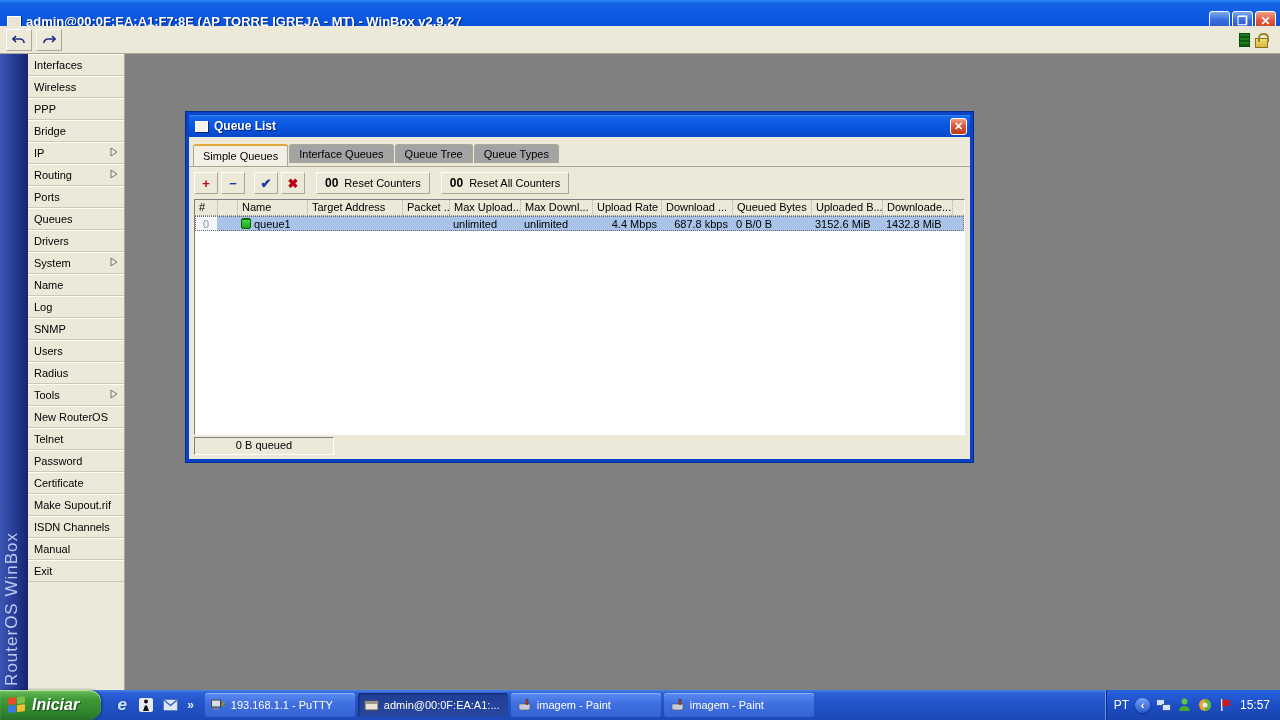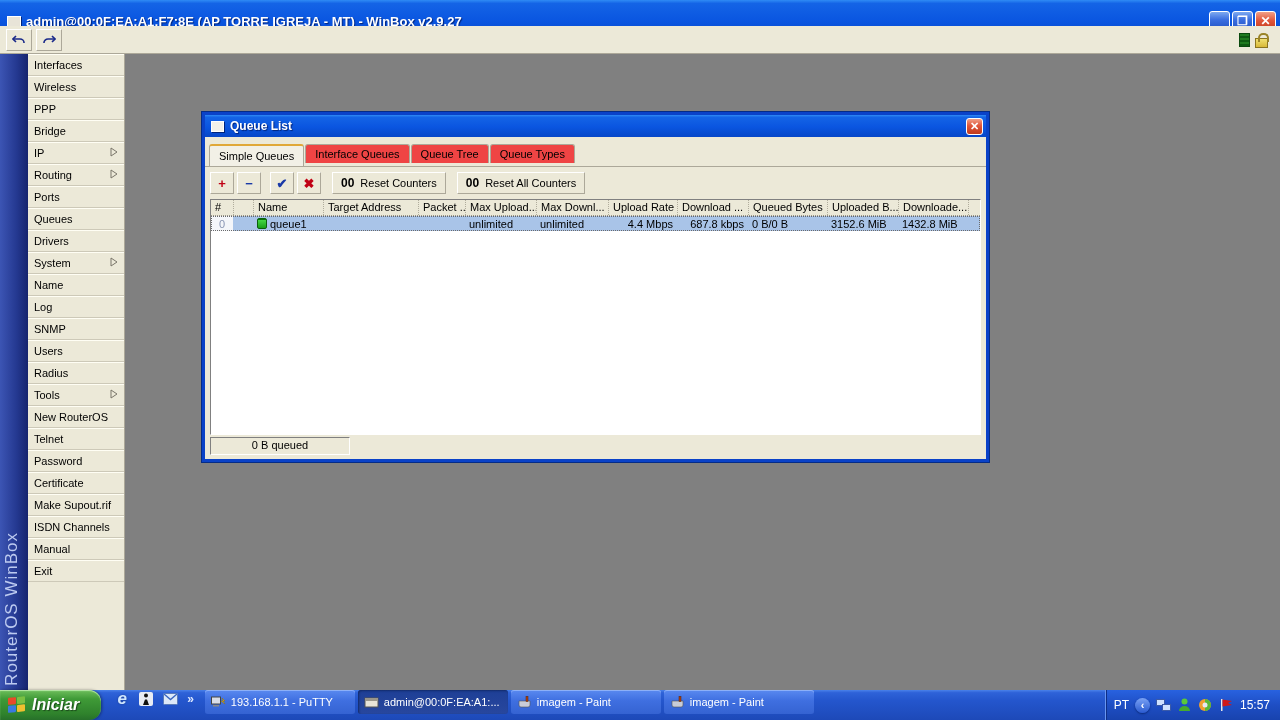--- a/index.html
+++ b/index.html
@@ -36,34 +36,34 @@
   .sidebar { position:absolute; left:0; top:54px; width:125px; height:636px; background:#ece9d8; display:flex; }
   .brandstrip { width:28px; height:100%; background:linear-gradient(90deg,#3c55b4 0%,#243890 60%,#16246e 100%); position:relative; }
   .brandtext { position:absolute; left:2px; bottom:4px; writing-mode:vertical-rl; transform:rotate(180deg);
     color:#bccaf0; font-size:17px; letter-spacing:1px; white-space:nowrap; }
   .menucol { flex:1; border-right:1px solid #aca899; display:flex; flex-direction:column; }
   .mi { height:22px; display:flex; align-items:center; padding:0 6px; border-top:1px solid #fffef4;
     border-bottom:1px solid #cdc9b8; background:#ece9d8; cursor:default; }
   .mi .arrow { margin-left:auto; }
 
   
-  .qwin { position:absolute; left:202px; top:112px; width:787px; height:350px;
+  .qwin { position:absolute; left:186px; top:112px; width:787px; height:350px;
     background:#ece9d8; border:3px solid #0a42c8; box-shadow:0 0 0 1px #052c86;
     display:flex; flex-direction:column; }
   .qtitle { height:22px; background:linear-gradient(180deg,#2f8bf5 0%,#1464e6 10%,#0a55e0 55%,#0747c8 100%);
     display:flex; align-items:center; padding:0 3px; }
   .qtitle .qicon { width:13px; height:11px; background:#f4f2ea; border:1px solid #fff; box-shadow:1px 1px 0 #00237a; margin:0 6px 0 3px; }
   .qtitle .qtext { color:#fff; font-weight:bold; font-size:12px; text-shadow:1px 1px 1px #00237a; }
   .qtitle .qclose { margin-left:auto; width:17px; height:17px; border-radius:3px; border:1px solid #fff;
     background:linear-gradient(180deg,#f0a088 0%,#e0563a 45%,#c03a1c 100%);
     color:#fff; font-weight:bold; font-size:11px; line-height:15px; text-align:center; }
 
   .tabsrow { padding:6px 4px 0 4px; display:flex; align-items:flex-start; border-bottom:1px solid #aca899; height:30px; }
   .tab { padding:3px 9px 3px 9px; border:1px solid #aca899; border-bottom:none; border-radius:3px 3px 0 0;
-    background:#ef4444; margin-right:1px; margin-bottom:0; position:relative; top:1px; height:19px; }
+    background:#a3a3a3; margin-right:1px; margin-bottom:0; position:relative; top:1px; height:19px; }
   .tab.active { background:#f2f0e6; height:22px; top:1px; z-index:2; border-top:2px solid #e0a838; padding-top:4px; }
 
   .qtool { height:32px; display:flex; align-items:center; padding:0 5px; gap:3px; }
   .sqbtn { width:24px; height:22px; background:#ece9d8; border:1px solid #aca899; border-top-color:#fff; border-left-color:#fff;
     font-weight:bold; font-size:13px; display:flex; align-items:center; justify-content:center; }
   .sqbtn.red { color:#c00014; }
   .sqbtn.blue { color:#1a3aa8; }
   .sqbtn.gap { margin-left:6px; }
   .resetbtn { height:22px; background:#ece9d8; border:1px solid #aca899; border-top-color:#fff; border-left-color:#fff;
     display:flex; align-items:center; padding:0 8px; gap:6px; margin-left:8px; font-size:11px; }
@@ -83,21 +83,21 @@
   .filler { flex:1; }
 
   .qstatus { height:18px; margin:2px 5px 4px 5px; display:flex; gap:2px; flex:0 0 auto; }
   .panel { border:1px solid #808080; border-bottom-color:#fff; border-right-color:#fff; background:#ece9d8;
     padding:1px 4px 0 4px; white-space:nowrap; }
   .panel.left { width:140px;text-align:center; }
   .panel.right { flex:1; }
 
   
   .taskbar { position:absolute; left:0; top:690px; width:1280px; height:30px;
-    background:linear-gradient(180deg,#4a82ea 0%,#2e62d8 9%,#2456cd 35%,#1d49b8 100%); display:flex; align-items:flex-start; }
+    background:linear-gradient(180deg,#4a82ea 0%,#2e62d8 9%,#2456cd 35%,#1d49b8 100%); display:flex; align-items:center; }
   .startbtn { height:30px; padding:0 22px 0 8px; border-radius:0 12px 12px 0;
     background:linear-gradient(180deg,#6fbf5c 0%,#3f9a37 30%,#2f822c 80%,#27702a 100%);
     display:flex; align-items:center; gap:6px; box-shadow:inset 0 1px 1px #b8e8a8, 1px 0 3px rgba(0,0,0,.4); }
   .startbtn .slabel { color:#fff; font-weight:bold; font-style:italic; font-size:16px; text-shadow:1px 1px 1px #1c4a1c; }
   .flag { width:18px; height:16px; display:grid; grid-template-columns:8px 8px; grid-template-rows:7px 7px; gap:1px; transform:skewY(-6deg); }
   .flag i { border-radius:1px; }
   .flag i:nth-child(1){background:#e84a2a;} .flag i:nth-child(2){background:#7ac043;}
   .flag i:nth-child(3){background:#3a7ae0;} .flag i:nth-child(4){background:#f0c030;}
   .quick { display:flex; align-items:center; gap:6px; padding:0 6px 0 12px; }
   .qlicon { width:18px; height:18px; display:flex; align-items:center; justify-content:center; }

